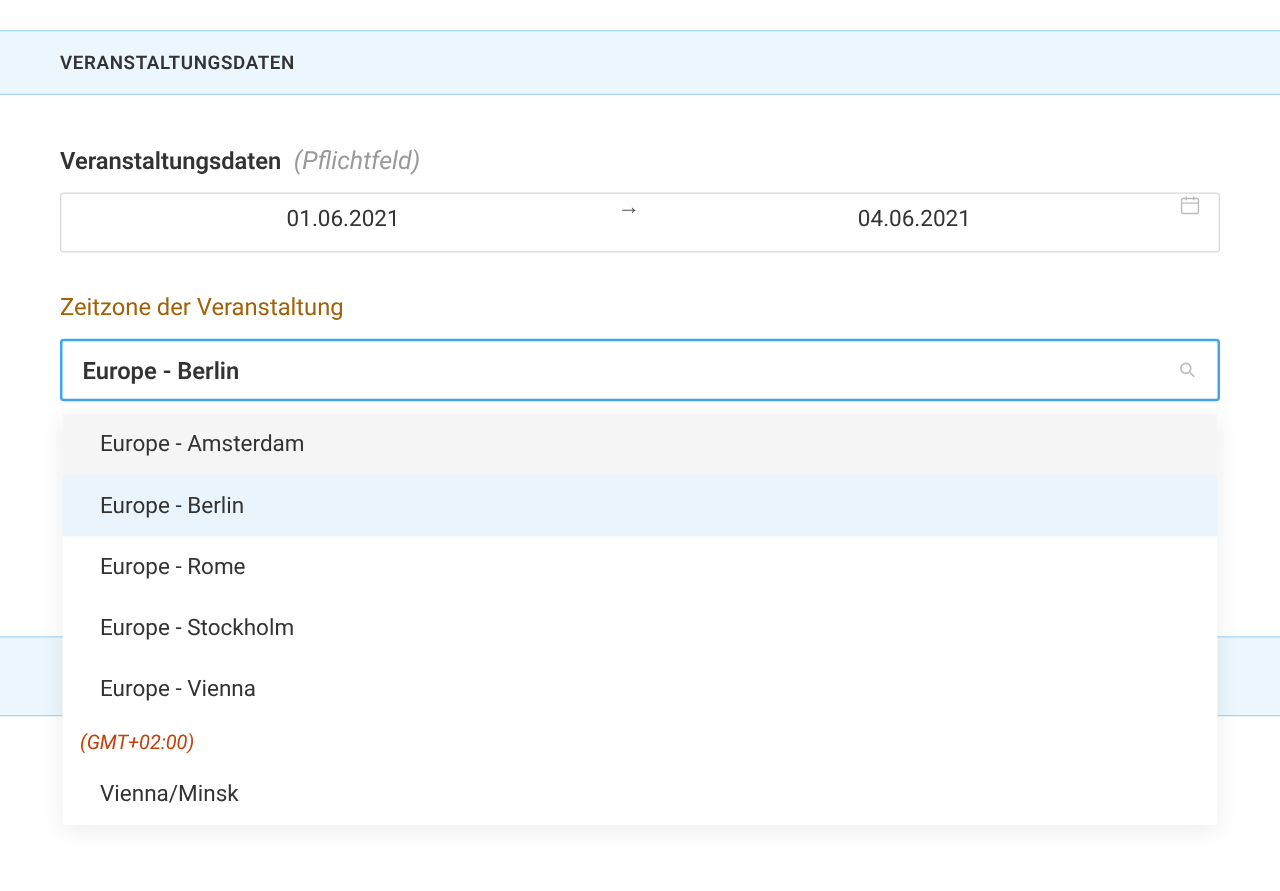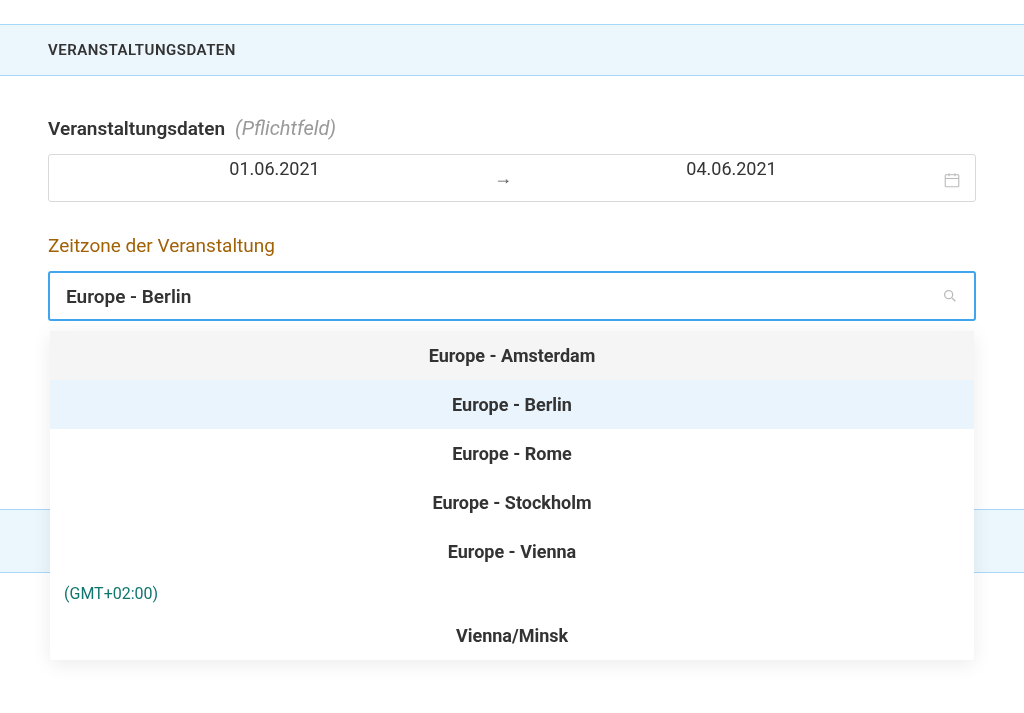--- a/index.html
+++ b/index.html
@@ -42,25 +42,25 @@
   font-weight: 600;
   color: #333;
 }
 .field-hint {
   font-size: 20px;
   font-style: italic;
   color: #999;
 }
 .date-range {
   display: flex;
-  align-items: flex-end;
+  align-items: flex-start;
   border: 1px solid #d9d9d9;
   border-radius: 3px;
   height: 48px;
-  padding: 12px 14px;
+  padding: 0 14px;
   margin-bottom: 32px;
 }
 .date-input {
   flex: 1;
   text-align: center;
   font-size: 18px;
   color: #333;
   padding: 10px 0;
 }
 .arrow {
@@ -116,34 +116,34 @@
   right: 2px;
   top: 60px;
   background: #fff;
   box-shadow: 0 4px 20px rgba(0,0,0,0.08);
   border-radius: 3px;
   z-index: 10;
 }
 .dropdown-item {
   padding: 14px 30px;
   font-size: 18px;
-  font-weight: 700;
-  color: #333;
-  text-align: center;
+  font-weight: 400;
+  color: #333;
 }
 .dropdown-item.hover {
   background: #f5f5f5;
 }
 .dropdown-item.selected {
   background: #e9f4fd;
 }
 .dropdown-group {
   padding: 8px 14px;
   font-size: 16px;
-  color: #0f766e;
+  color: #c2410c;
+  font-style: italic;
 }
 .bg-stripe {
   position: absolute;
   left: 0;
   width: 100%;
   height: 64px;
   background: #ecf6fd;
   border-top: 1px solid #a9d7f7;
   border-bottom: 1px solid #a9d7f7;
   top: 509px;

